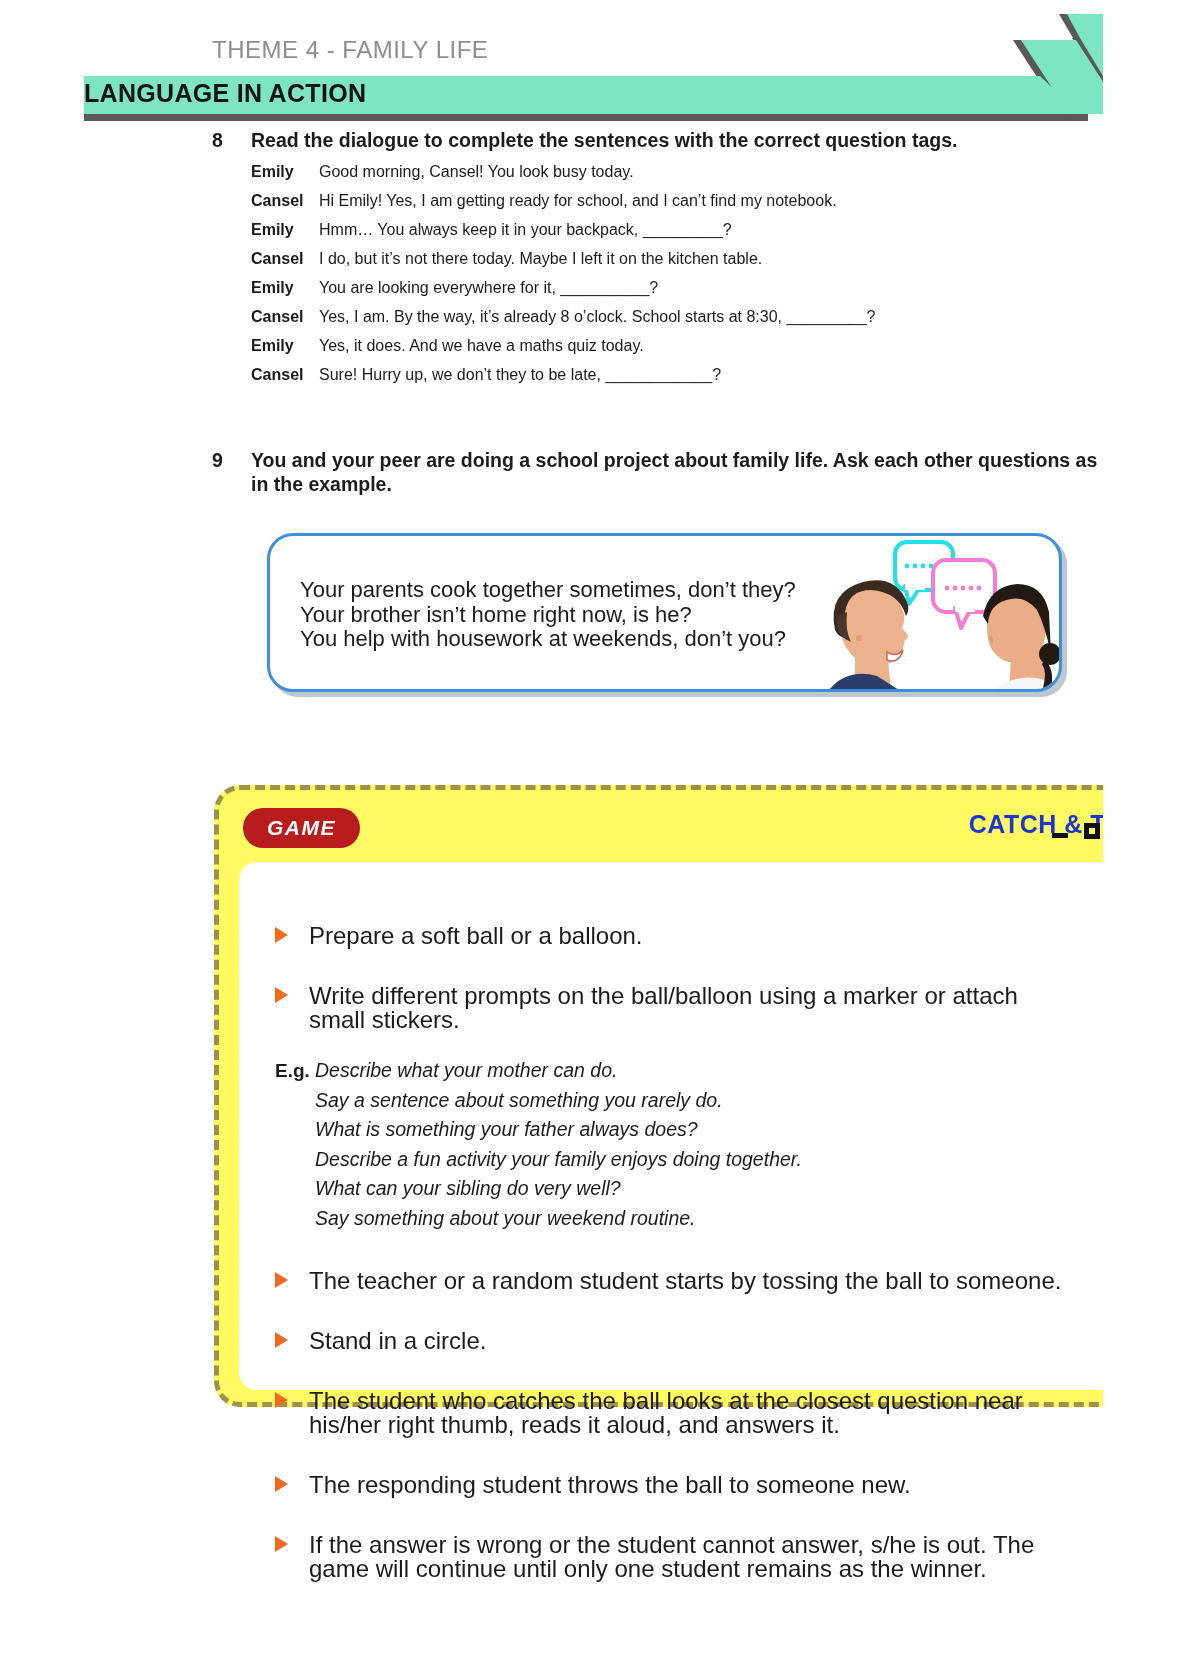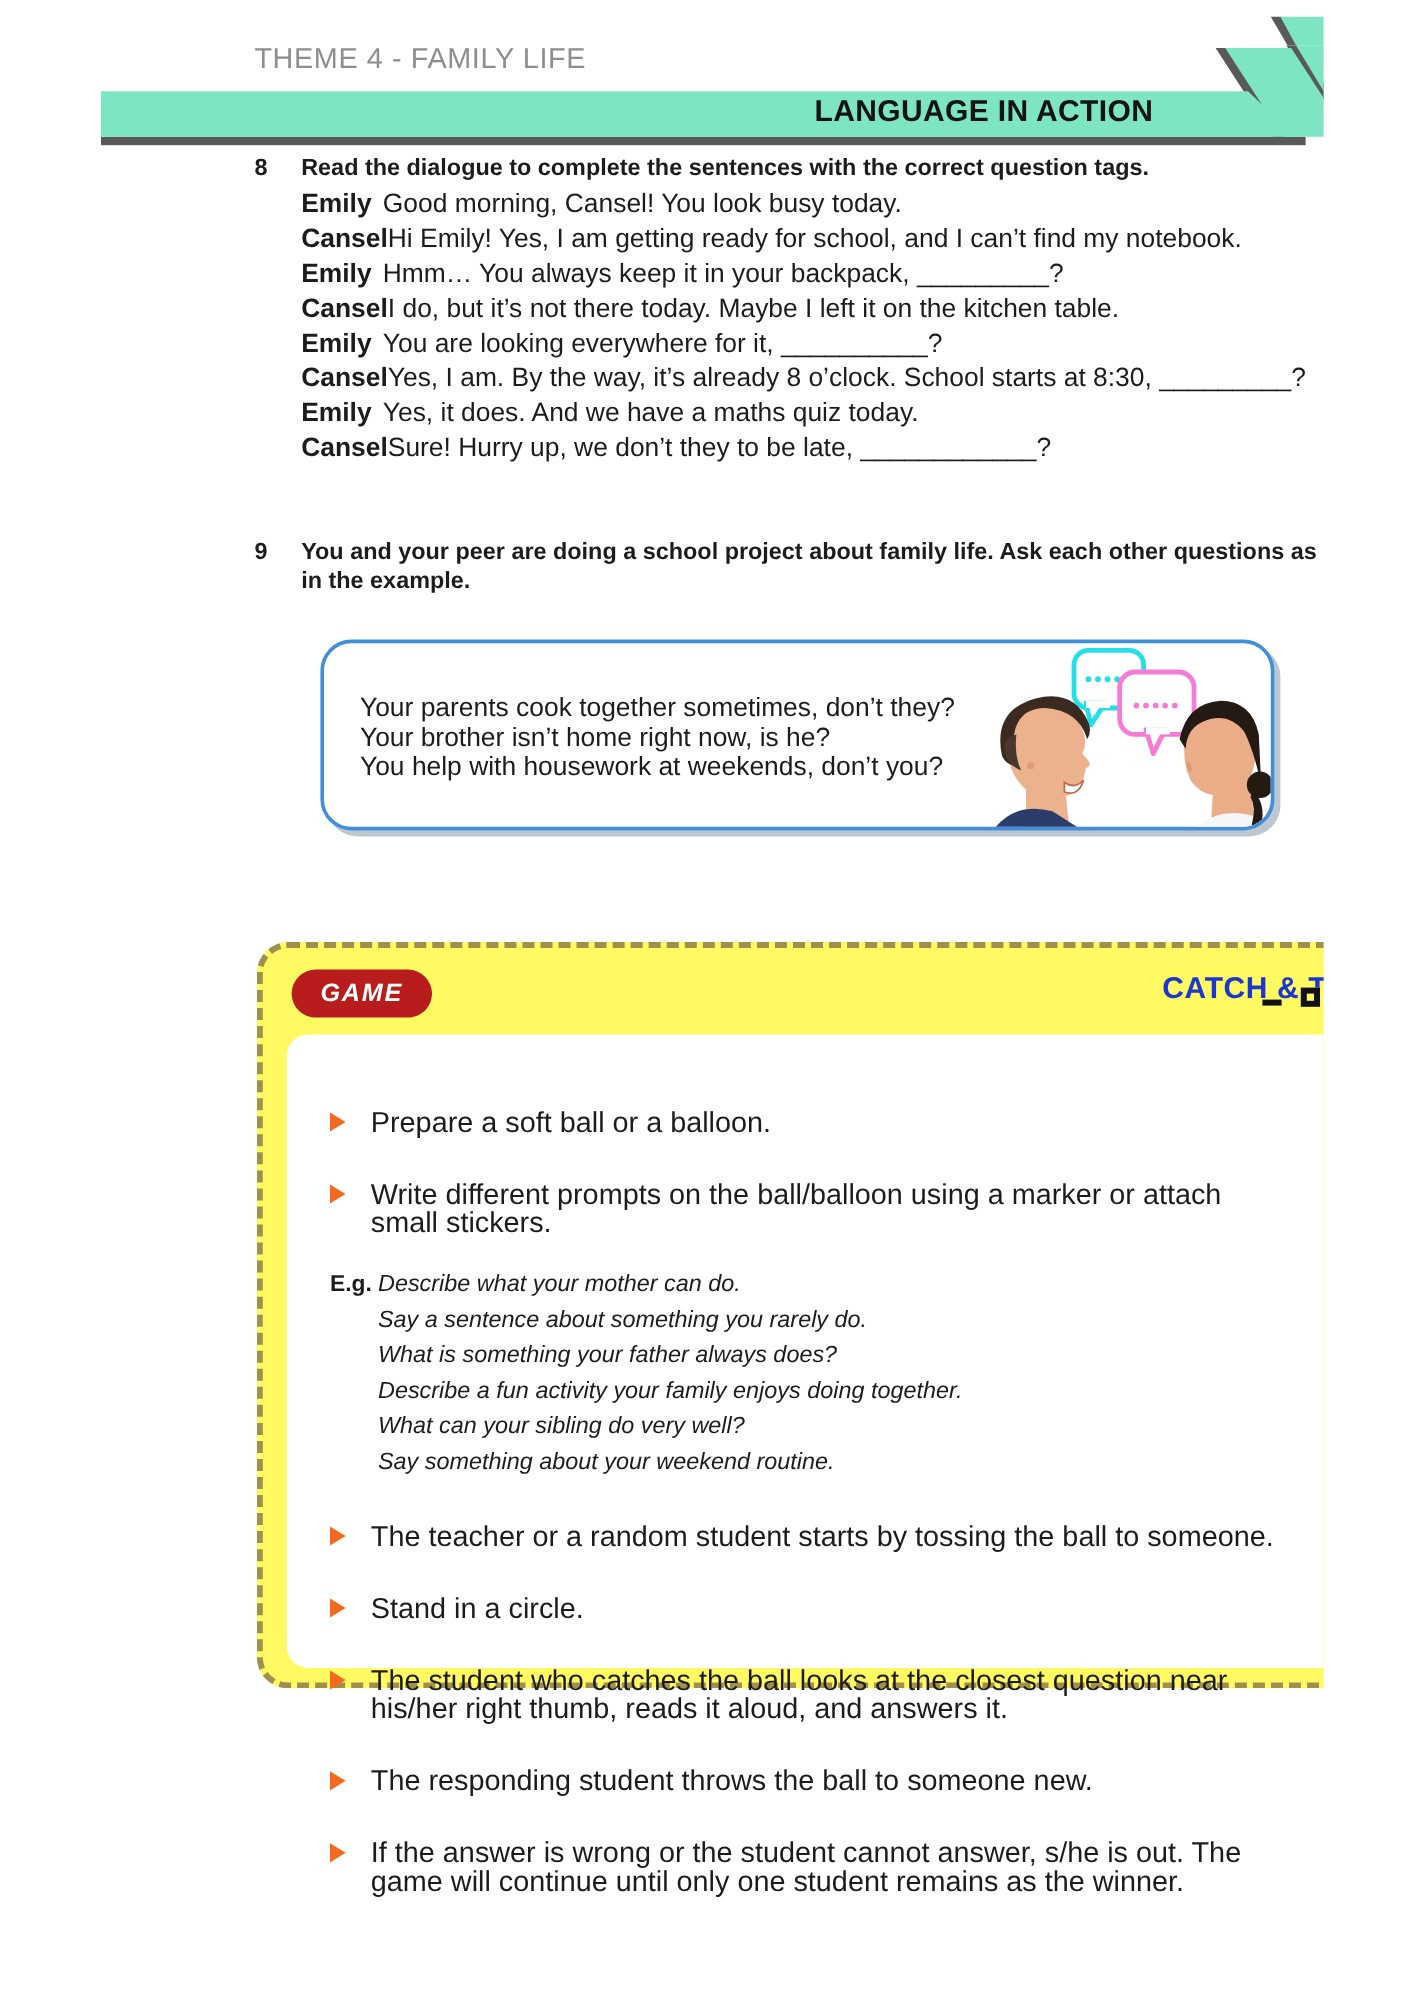--- a/index.html
+++ b/index.html
@@ -3,30 +3,30 @@
 <meta charset="utf-8">
 <style>
   * { margin:0; padding:0; box-sizing:border-box; }
   html,body { background:#fff; }
   body { font-family:"Liberation Sans", sans-serif; color:#1c1c1c; }
   .page { position:relative; width:1019px; height:1659px; background:#fff; overflow:hidden; margin:0 auto; }
 
   
   .theme-title { position:absolute; left:128px; top:36px; font-size:24px; letter-spacing:.5px; color:#8e8e8e; font-weight:400; }
   .header-svg { position:absolute; left:0; top:0; width:1187px; height:132px; }
-  .band-title { position:absolute; left:0; top:79px; width:877px; text-align:right; font-size:25px; font-weight:700; color:#141414; letter-spacing:.3px; }
+  .band-title { position:absolute; left:0; top:79px; width:877px; text-align:left; font-size:25px; font-weight:700; color:#141414; letter-spacing:.3px; }
   .badge-4d { position:absolute; left:1040px; top:56px; width:147px; height:78px; display:flex; align-items:center; justify-content:center; color:#fff; font-size:38px; font-weight:700; letter-spacing:1px; padding-left:28px; }
 
   
   .ex-head { position:absolute; display:flex; font-weight:700; font-size:19.5px; line-height:24px; }
   .ex-num { width:39px; flex:0 0 39px; }
   .ex8-head { left:128px; top:128px; width:900px; }
   .ex9-head { left:128px; top:448px; width:905px; }
   .dialogue { position:absolute; left:167px; top:157px; width:900px; }
-  .dlg-row { display:flex; height:29px; align-items:flex-start; font-size:22px; }
+  .dlg-row { display:flex; height:29px; align-items:center; font-size:16px; }
   .dlg-speaker { flex:0 0 68px; font-weight:700; }
   .dlg-text { white-space:nowrap; }
 
   
   .example-box { position:absolute; left:183px; top:533px; width:795px; height:159px; background:#fff;
     border:3px solid #3f8fdc; border-radius:26px; box-shadow:5px 5px 0 #bcc7cf; overflow:hidden; }
   .example-lines { position:absolute; left:30px; top:42px; font-size:22px; line-height:24.5px; }
   .example-illustration { position:absolute; right:0; bottom:-1px; width:300px; height:160px; }
 
   

